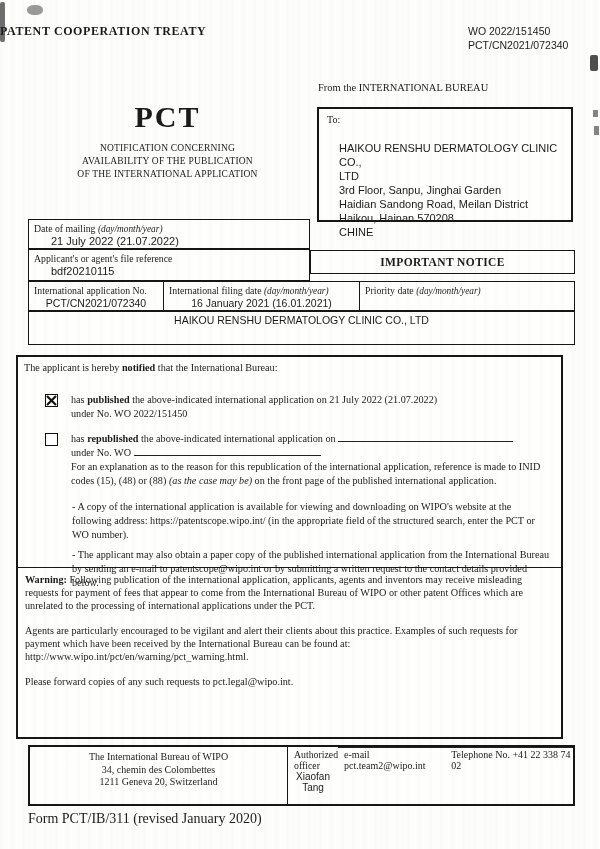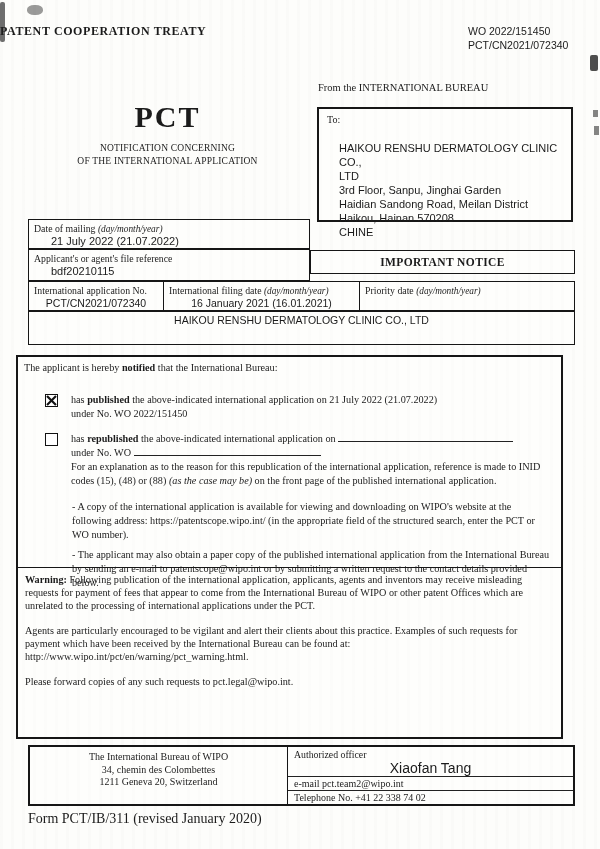--- a/index.html
+++ b/index.html
@@ -51,24 +51,24 @@
   .blank-on{width:175px;}
   .blank-wo{width:187px;}
   .indent-para{margin:12px 10px 0 54px;}
   .indent-para.second{margin-top:6px;}
   .sec2{box-sizing:border-box;padding:5px 9px 0 7px;font-size:10.2px;line-height:13px;}
   .sec2 p{margin:0 0 0 0;}
   .sec2 p + p{margin-top:12px;}
   
   .footer-box{left:28px;top:745px;width:547px;height:61px;display:flex;}
   .f-left{width:258px;box-sizing:border-box;border-right:1.5px solid #161616;text-align:center;font-size:10px;line-height:12.5px;padding-top:4px;}
-  .f-right{flex:1;display:flex;flex-direction:column;}
+  .f-right{flex:1;display:flex;flex-direction:row;}
   .f-officer{flex:1;position:relative;}
   .f-officer-label{font-size:9.8px;margin:2px 0 0 6px;}
-  .f-officer-name{text-align:center;font-family:"Liberation Sans",sans-serif;font-size:14px;margin-top:0;}
+  .f-officer-name{text-align:center;font-family:"Liberation Sans",sans-serif;font-size:10px;margin-top:0;}
   .f-line{border-top:1px solid #222;font-size:10px;padding:1px 0 0 6px;height:13px;}
   .form-line{left:28px;top:811px;font-size:14px;}
   
   .artifact{background:#222;}
   .a-tl1{left:0;top:2px;width:5px;height:40px;opacity:.65;border-radius:2px;}
   .a-tl2{left:27px;top:5px;width:16px;height:10px;opacity:.45;border-radius:45%;}
   .a-r1{left:590px;top:55px;width:8px;height:16px;opacity:.8;border-radius:2px;}
   .a-r2{left:593px;top:110px;width:5px;height:7px;opacity:.55;}
   .a-r3{left:594px;top:126px;width:5px;height:9px;opacity:.55;}
   b{font-weight:bold;}
@@ -82,20 +82,21 @@
   <div class="abs ref-block">
     <div>WO 2022/151450</div>
     <div>PCT/CN2021/072340</div>
   </div>
   <div class="abs from-line">From the INTERNATIONAL BUREAU</div>
 
   <div class="abs pct-block">
     <div class="pct-logo">PCT</div>
     <div class="pct-sub">
       <div>NOTIFICATION CONCERNING</div>
+      <div>AVAILABILITY OF THE PUBLICATION</div>
       <div>OF THE INTERNATIONAL APPLICATION</div>
     </div>
   </div>
 
   <div class="abs bx2 to-box">
     <div class="to-label">To:</div>
     <div class="to-address">
       <div>HAIKOU RENSHU DERMATOLOGY CLINIC CO.,</div>
       <div>LTD</div>
       <div>3rd Floor, Sanpu, Jinghai Garden</div>

